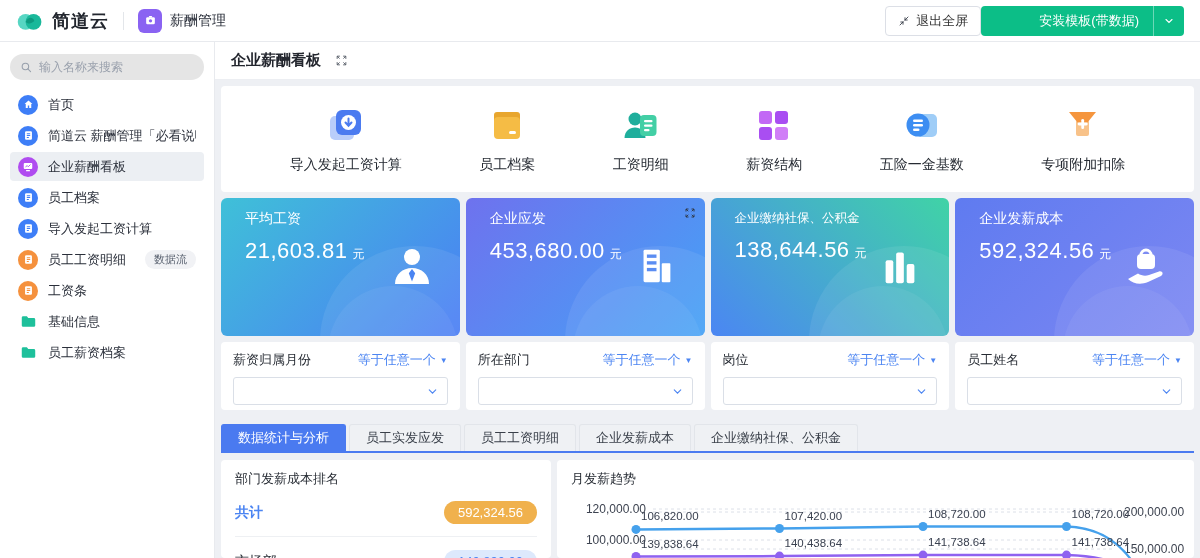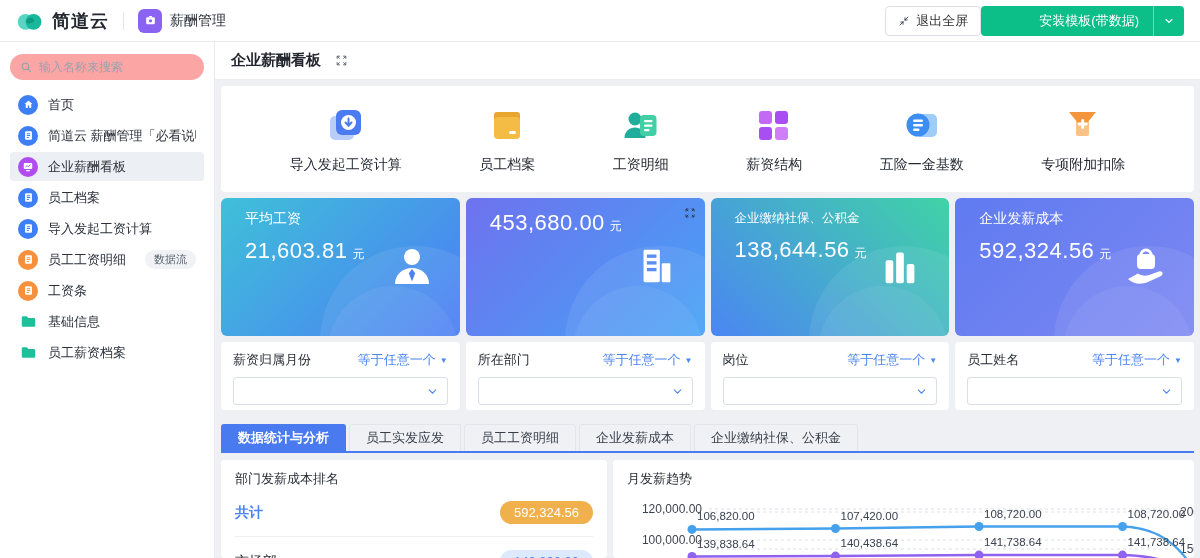--- a/index.html
+++ b/index.html
@@ -17,21 +17,21 @@
   .btn-exit { height:30px; border:1px solid #dcdfe6; border-radius:4px; background:#fff;
     display:flex; align-items:center; gap:6px; padding:0 12px; font-size:13px; color:#333; cursor:pointer;}
   .btn-green { height:30px; border-radius:4px; background:#0cbe87; color:#fff; display:flex;
     align-items:stretch; overflow:hidden; cursor:pointer; font-size:13px;padding-left:44px;}
   .btn-green .bg-main { display:flex; align-items:center; padding:0 14px; }
   .btn-green .bg-sep { width:1px; background:rgba(255,255,255,.4); }
   .btn-green .bg-caret { display:flex; align-items:center; padding:0 9px; }
   
   .sidebar { position:absolute; left:0; top:42px; bottom:0; width:215px; background:#fff;
     border-right:1px solid #e8eaee; padding:12px 10px 0 10px; }
-  .search { height:26px; background:#fca5a5; border-radius:15px; display:flex; align-items:center;
+  .search { height:26px; background:#e5e5e5; border-radius:15px; display:flex; align-items:center;
     padding:0 10px; gap:6px; margin-bottom:10px;}
   .search input { border:none; outline:none; background:transparent; font-size:12px; width:150px;
     color:#5a6270; font-family:inherit;}
   .search input::placeholder { color:#9aa1ad; }
   .side-item { height:29px; margin-bottom:2px; display:flex; align-items:center; gap:10px;
     padding:0 8px; border-radius:4px; cursor:pointer; }
   .side-item.active { background:#eceff3; }
   .si-ic { width:20px; height:20px; border-radius:50%; display:flex; align-items:center;
     justify-content:center; flex:none;}
   .si-ic.noround { background:transparent !important; border-radius:0; }
@@ -72,25 +72,25 @@
   .f-caret { font-size:8px; }
   .f-select { margin-top:8px; height:28px; border:1px solid #dadfe7; border-radius:3px;
     position:relative; cursor:pointer; background:#fff;}
   .f-select svg { position:absolute; right:8px; top:7px; }
   
   .tabs-section { flex:1; display:flex; flex-direction:column; min-height:0;}
   .tabs-row { padding-top:8px; display:flex; border-bottom:2px solid #4a7af0; flex:none;}
   .tab { font-size:13px; padding:0 16px; line-height:26px; background:#eff1f4;
     border:1px solid #e2e5ea; border-bottom:none; border-radius:3px 3px 0 0; margin-right:3px;
     color:#3a404a; cursor:pointer; white-space:nowrap;}
-  .tab.active { background:#4a7af0; border-color:#4a7af0; color:#fff; font-weight:bold; }
+  .tab.active { background:#4a7af0; border-color:#4a7af0; color:#fff; font-weight:normal; }
   .bottom-panels { display:flex; gap:6px; margin-top:7px; flex:1; min-height:0;}
   .panel { background:#fff; border-radius:4px; padding:10px 14px; overflow:hidden;}
   .panel-title { font-size:13px; color:#262b33; }
-  .rank-panel { width:386px; flex:none; }
+  .rank-panel { width:330px; flex:none; }
   .rank-row { display:flex; align-items:center; justify-content:space-between; margin-top:13px;}
   .rank-name { font-size:14px; }
   .rank-name.total { color:#4c85f2; cursor:pointer;font-weight:bold;}
   .rank-pill { font-size:13px; padding:4px 14px; border-radius:13px; }
   .rank-pill.total { background:#f0b14d; color:#fff; }
   .rank-pill.normal { background:#dde9fc; color:#4c85f2; }
   .rank-div { border-top:1px solid #eef0f3; margin-top:12px; }
   .trend-panel { flex:1; display:flex; flex-direction:column; min-width:0;}
   #chart { flex:1; position:relative; margin-top:6px; }
   #chart svg { position:absolute; left:0; top:0; overflow:visible; }
@@ -317,20 +317,21 @@
           <div class="sc-value">21,603.81<span class="sc-unit">元</span></div>
           <div class="sc-icon"><svg viewBox="0 0 48 48" width="48" height="48">
               <circle cx="24" cy="14" r="8" fill="#fff"></circle>
               <path d="M7 41c0-9.5 7.5-16 17-16s17 6.5 17 16z" fill="#fff"></path>
               <path d="M24 26l-3.2 4.2 3.2 8.3 3.2-8.3z" fill="#4a84f2"></path>
             </svg></div>
         </div>
         <div class="stat-card" style="background: linear-gradient(135deg, rgb(110, 114, 238), rgb(69, 162, 246));">
           <div class="sc-circle sc-c1"></div>
           <div class="sc-circle sc-c2"></div>
+          <div class="sc-title">企业应发</div>
           <div class="sc-value">453,680.00<span class="sc-unit">元</span></div>
           <div class="sc-icon"><svg viewBox="0 0 48 48" width="46" height="46">
               <rect x="11" y="7" width="17" height="34" rx="1.5" fill="#fff"></rect>
               <rect x="30" y="21" width="9" height="20" rx="1" fill="#fff"></rect>
               <rect x="14.5" y="12" width="10" height="3.5" fill="#5b8df2"></rect>
               <rect x="14.5" y="19" width="10" height="3.5" fill="#5b8df2"></rect>
               <rect x="14.5" y="26" width="10" height="3.5" fill="#5b8df2"></rect>
             </svg></div>
           <span class="sc-expand"><svg viewBox="0 0 24 24" width="12" height="12">
               <path d="M9 4H4v5M15 4h5v5M20 15v5h-5M4 15v5h5M4 4l4.5 4.5M20 4l-4.5 4.5M20 20l-4.5-4.5M4 20l4.5-4.5" stroke="#2e3440" stroke-width="1.8" fill="none"></path>

